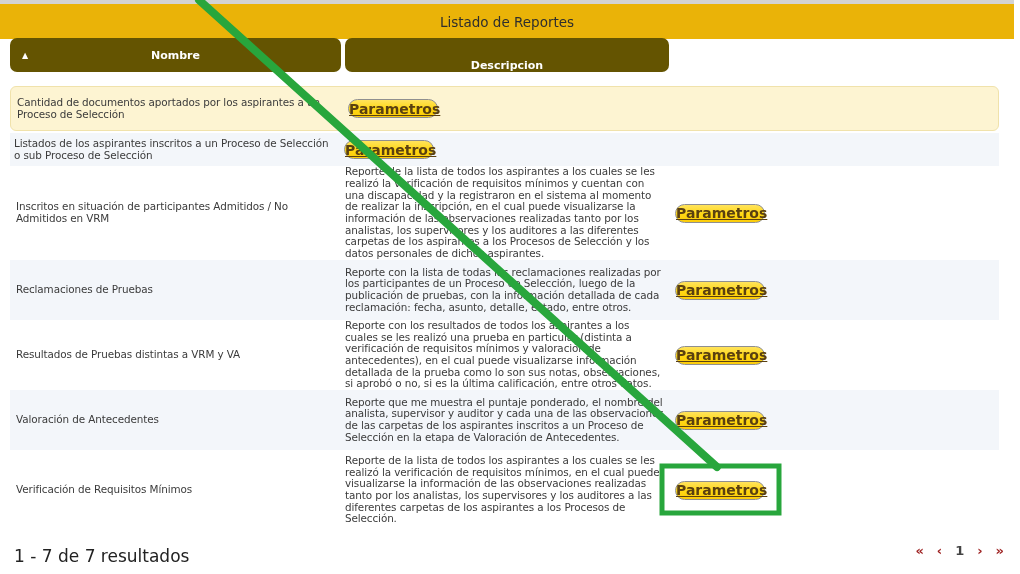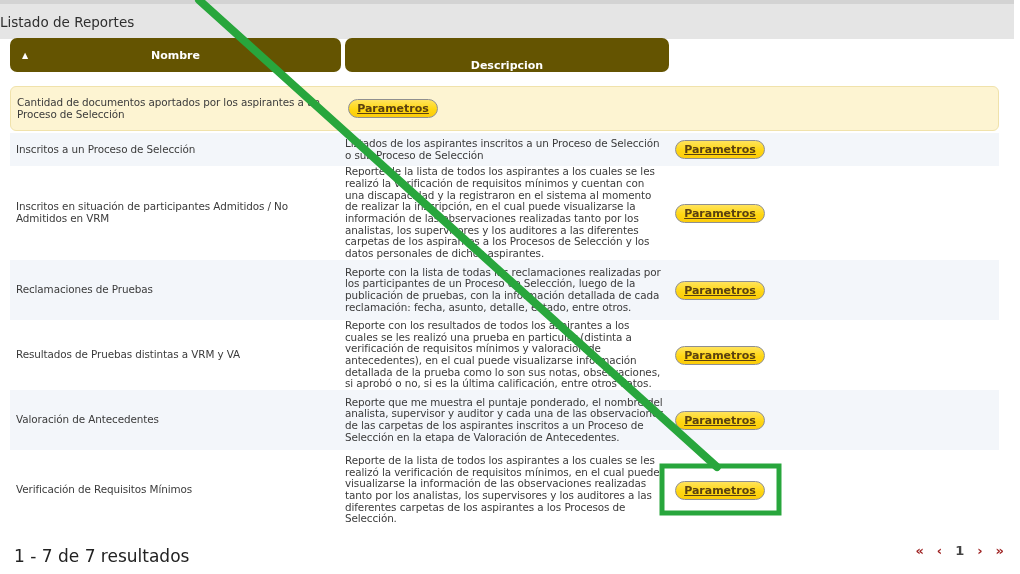--- a/index.html
+++ b/index.html
@@ -4,21 +4,21 @@
 <style>
   * { box-sizing: border-box; }
   html,body { margin:0; padding:0; }
   body {
     width:1020px; height:574px; position:relative; overflow:hidden;
     background:#ffffff; font-family:"DejaVu Sans", sans-serif;
   }
   .top-strip { position:absolute; left:0; top:0; width:1014px; height:4px; background:#d3d3d3; }
   .title-bar {
     position:absolute; left:0; top:4px; width:1014px; height:35px;
-    background:#e5e5e5; display:flex; align-items:center; 
+    background:#eab308; display:flex; align-items:center; justify-content:center;
     font-size:13.5px; color:#2e2e2e;
   }
   .thead { position:absolute; left:10px; top:38px; width:989px; height:34px; display:flex; gap:4px; }
   .th {
     background:#645401; color:#ffffff; font-weight:bold; font-size:11px;
     display:flex; align-items:center; justify-content:center;
     border-radius:7px; position:relative;
   }
   .th-name { width:331px; }
   .th-desc { width:324px;align-items:flex-end; }
@@ -31,21 +31,21 @@
   .r1 { height:45px; } .r2 { height:33px; } .r3 { height:94px; } .r4 { height:60px; }
   .r5 { height:70px; } .r6 { height:60px; } .r7 { height:80px; }
   .cell { font-size:10.4px; color:#3b3b3b; letter-spacing:-0.1px; line-height:11.7px; }
   .cell.name { width:331px; padding-left:6px; padding-right:10px; }
   .cell.desc { width:324px; margin-left:4px; padding-right:4px; }
   .cell.param { flex:1; margin-left:4px; display:flex; align-items:center; }
   .btn {
     width:90px; height:19px; margin-left:2px;
     border:1px solid #8f8f8f; border-radius:10px;
     background:linear-gradient(180deg,#ffe35c 0%, #ffd712 55%, #fccc0a 100%);
-    color:#5a4010; font-weight:bold; font-size:11px; font-family:"DejaVu Sans", sans-serif;
+    color:#5a4010; font-weight:bold; font-size:14px; font-family:"DejaVu Sans", sans-serif;
     text-decoration:underline; cursor:pointer; padding:0;
   }
   .results { position:absolute; left:14px; top:546px; font-size:17px; color:#222222; }
   .paginator {
     position:absolute; right:16px; top:543px; display:flex; gap:13px;
     font-size:13px; font-weight:bold; color:#9b1c1c;
   }
   .pg { cursor:pointer; }
   .pg.current { color:#444444; }
   .annotation { position:absolute; left:0; top:0; width:1020px; height:574px; pointer-events:none; z-index:10; }
@@ -75,21 +75,20 @@
 <div class="tbody">
 
   <div class="row highlight r1">
     <div class="cell name">Cantidad de documentos aportados por los aspirantes a un Proceso de Selección</div>
     <div class="cell param">
       <button class="btn">Parametros</button>
     </div>
   </div>
 
   <div class="row stripe r2">
-    <div class="cell name">Inscritos a un Proceso de Selección</div>
     <div class="cell desc">Listados de los aspirantes inscritos a un Proceso de Selección o sub Proceso de Selección</div>
     <div class="cell param">
       <button class="btn">Parametros</button>
     </div>
   </div>
 
   <div class="row r3">
     <div class="cell name">Inscritos en situación de participantes Admitidos / No Admitidos en VRM</div>
     <div class="cell desc">Reporte de la lista de todos los aspirantes a los cuales se les realizó la verificación de requisitos mínimos y cuentan con una discapacidad y la registraron en el sistema al momento de realizar la inscripción, en el cual puede visualizarse la información de las observaciones realizadas tanto por los analistas, los supervisores y los auditores a las diferentes carpetas de los aspirantes a los Procesos de Selección y los datos personales de dichos aspirantes.</div>
     <div class="cell param">

